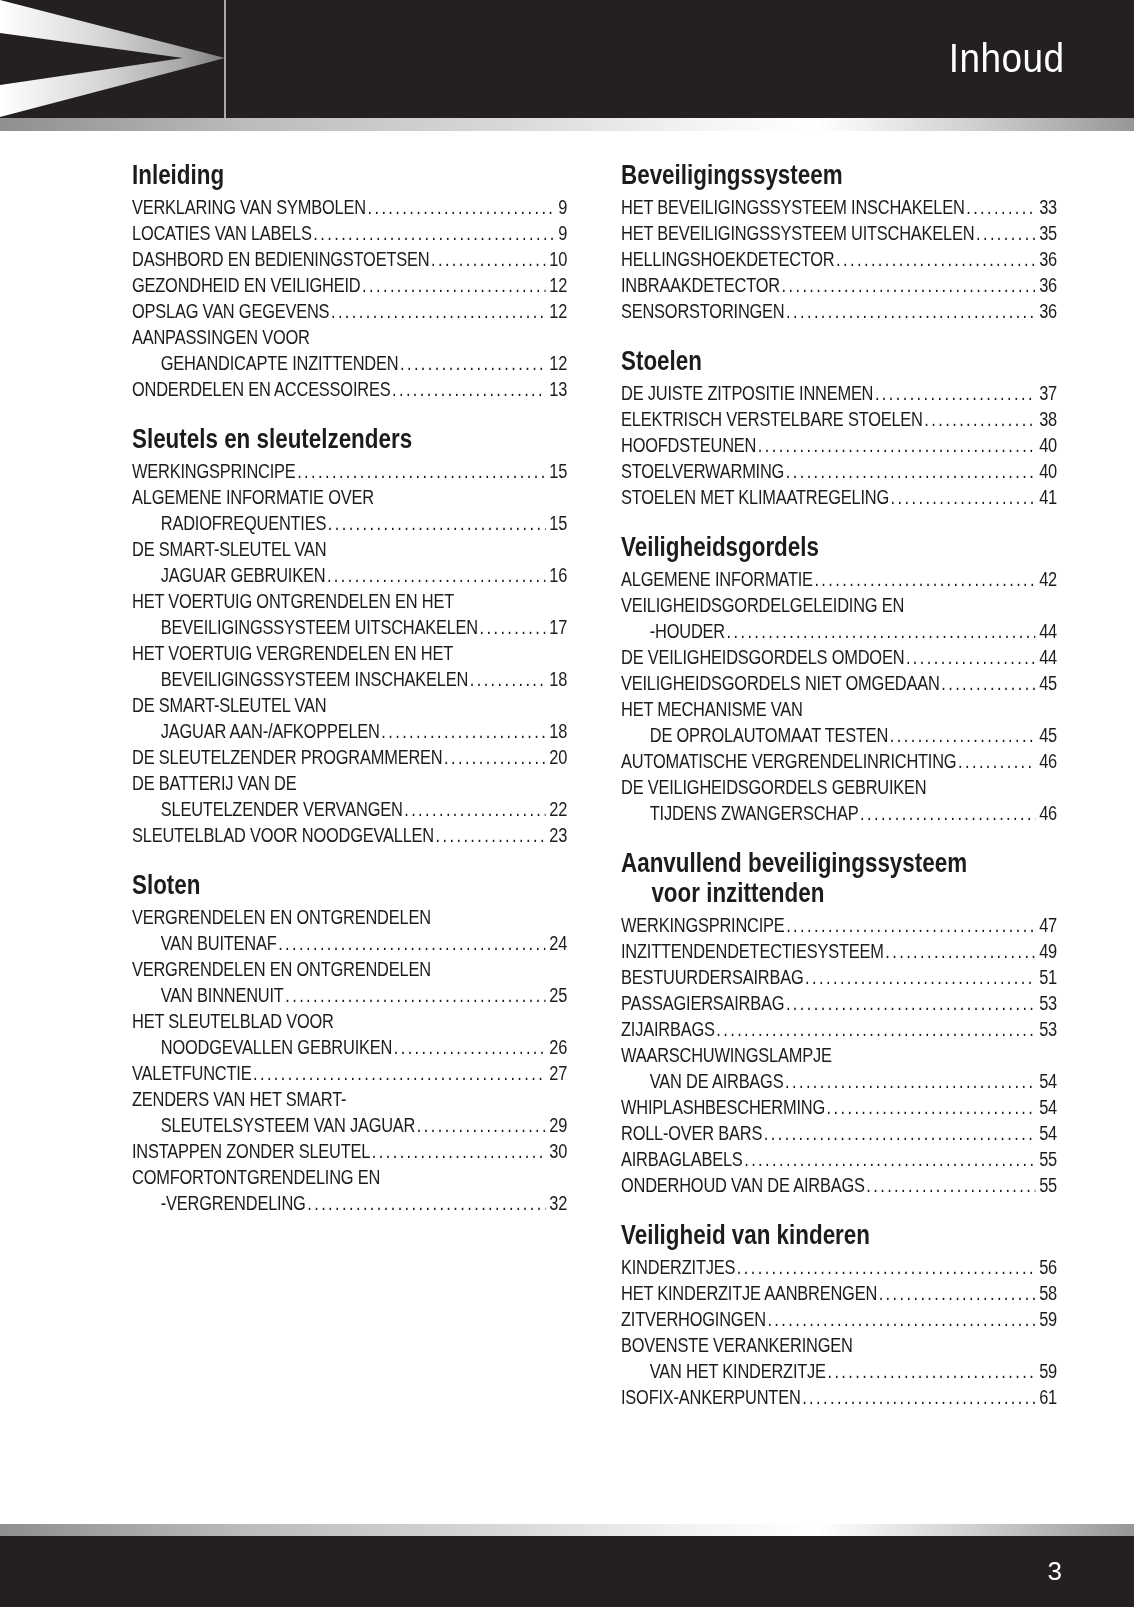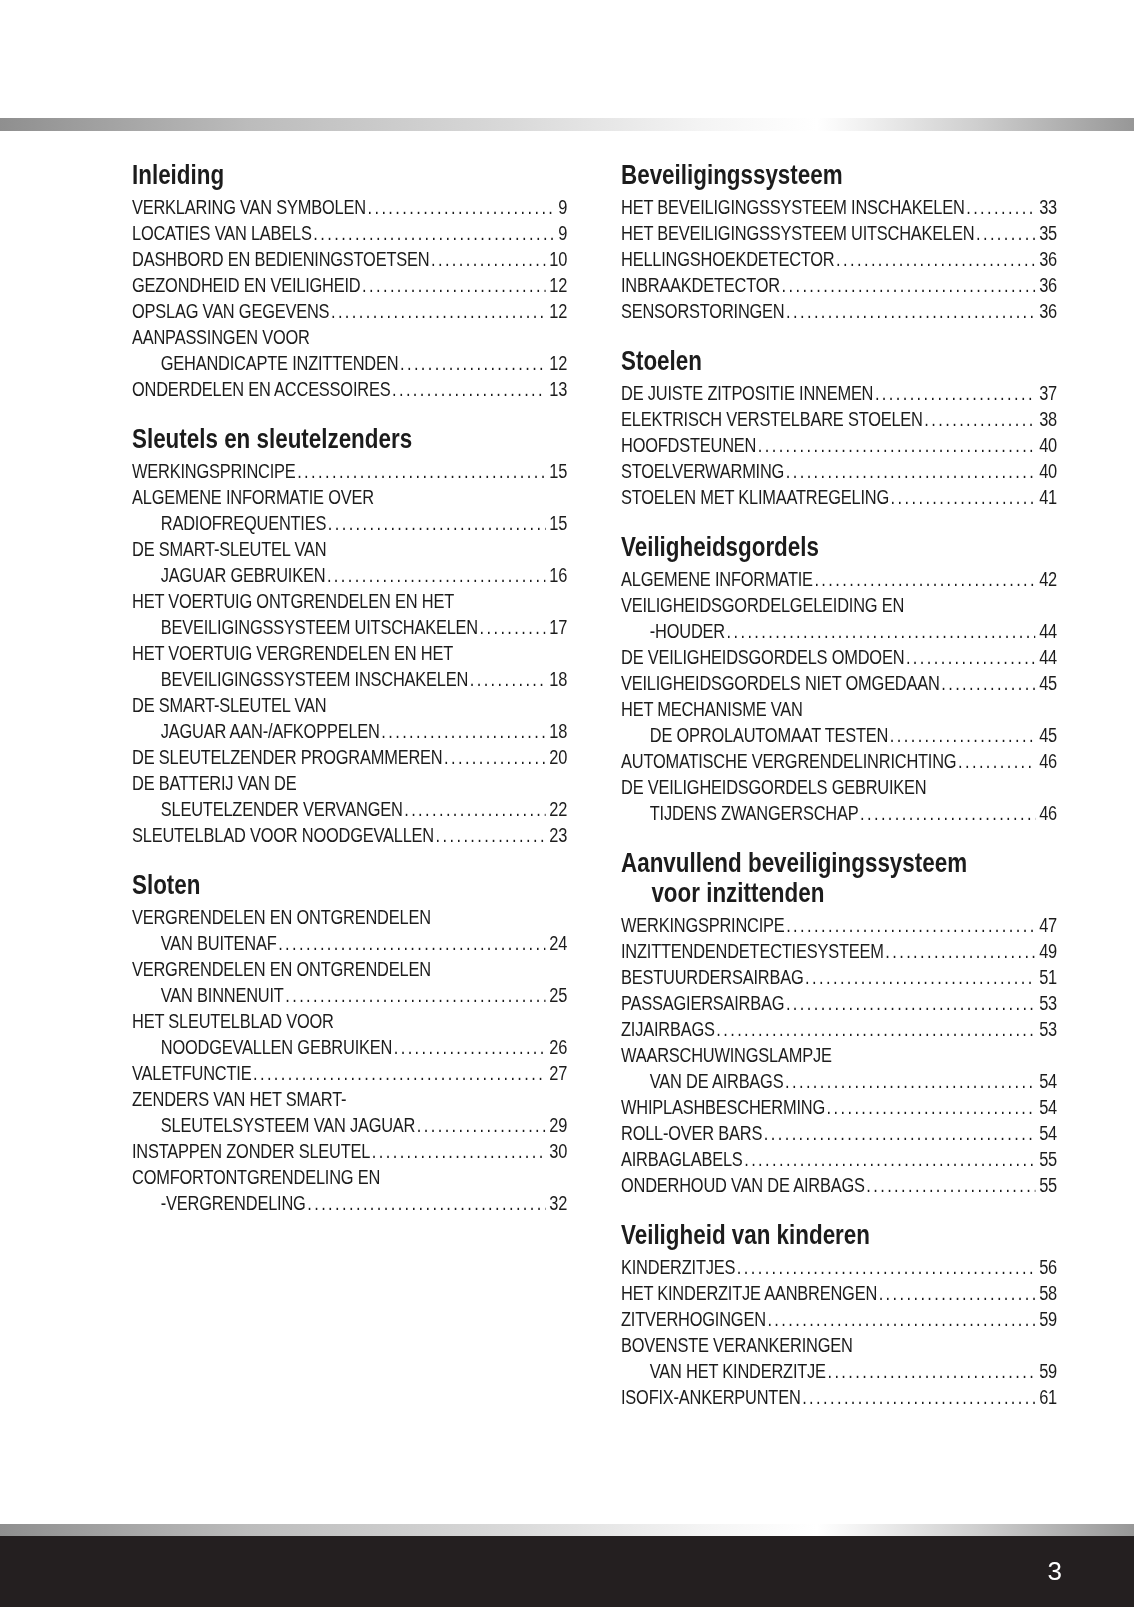--- a/index.html
+++ b/index.html
@@ -65,20 +65,35 @@
     content: "..........................................................................................";
     letter-spacing: 3px;
   }
   .pnum { flex: 0 0 auto; text-align: right; }
 </style>
 </head>
 <body>
 
 <div class="page">
 
+  <div class="header">
+    <svg class="chevron" width="260" height="118" viewBox="0 0 260 118" aria-hidden="true">
+      <defs>
+        <linearGradient id="chevGrad" x1="0" y1="0" x2="1" y2="0">
+          <stop offset="0" stop-color="#ffffff"></stop>
+          <stop offset="0.45" stop-color="#d6d6d6"></stop>
+          <stop offset="0.8" stop-color="#a9a9a9"></stop>
+          <stop offset="1" stop-color="#7d7d7d"></stop>
+        </linearGradient>
+      </defs>
+      <polygon points="0,0 225,58 0,117 0,85 183,58 0,33" fill="url(#chevGrad)"></polygon>
+    </svg>
+    <div class="header-vline"></div>
+    <div class="header-title">Inhoud</div>
+  </div>
   <div class="strip top"></div>
 
   <div class="col left">
       <div class="section">
         <h2 class="sec-title">
           <span class="t-line">Inleiding</span>
         </h2>
         <div class="entry">
           <div class="eline">
             <span class="etext">VERKLARING VAN SYMBOLEN</span>

